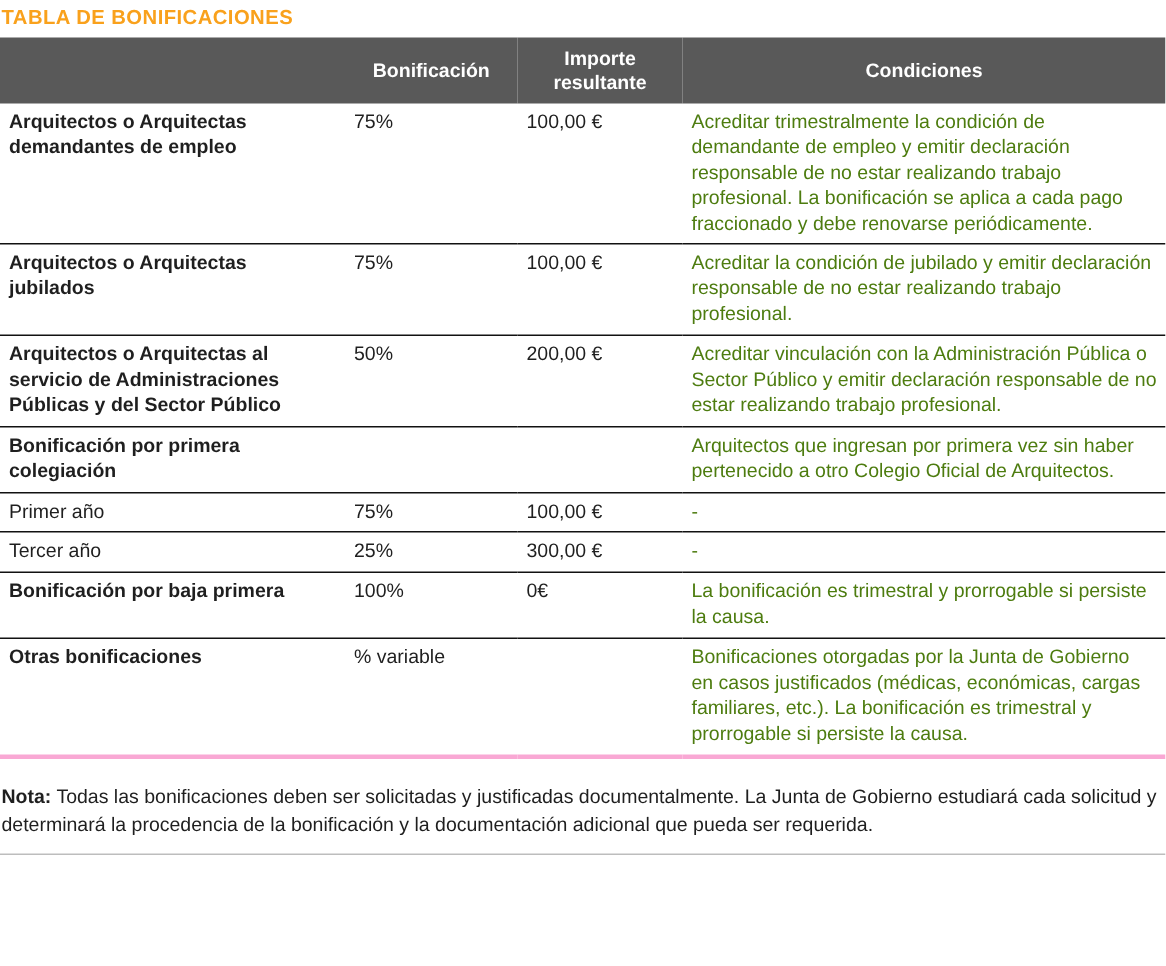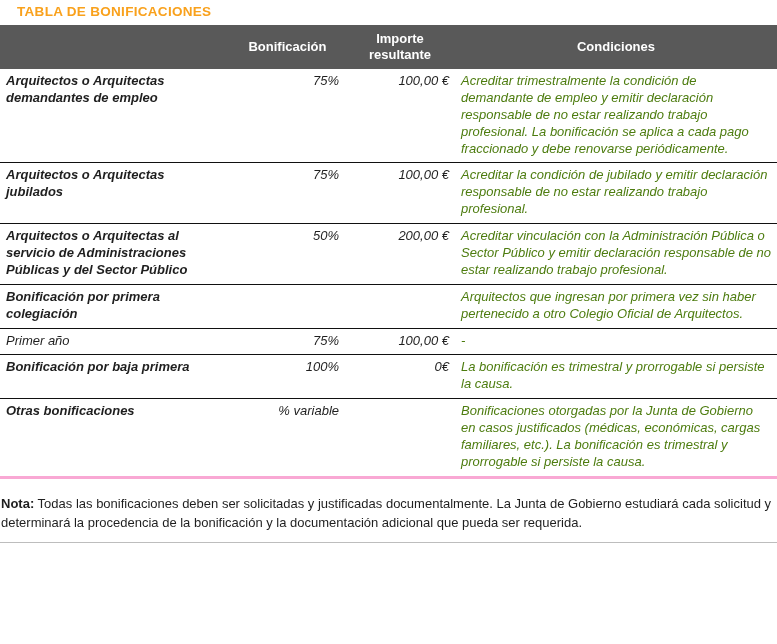--- a/index.html
+++ b/index.html
@@ -17,21 +17,20 @@
     width: 777px;
     padding-top: 3px;
     box-sizing: border-box;
   }
   .doc-title {
     color: #F9A11C;
     font-size: 13.5px;
     font-weight: bold;
     letter-spacing: 0.3px;
     margin: 1px 0 6px 1px;
-    padding-left: 16px;
   }
   table.bonif {
     width: 777px;
     border-collapse: collapse;
     table-layout: fixed;
     border-bottom: 3px solid #f9a8d4;
   }
   col.c-label   { width: 230px; }
   col.c-bonif   { width: 115px; }
   col.c-importe { width: 110px; }
@@ -47,34 +46,33 @@
     height: 40px;
     padding: 2px 6px;
     line-height: 1.2;
   }
   table.bonif tbody td {
     font-size: 13px;
     line-height: 1.3;
     vertical-align: top;
     padding: 4px 6px 5px 6px;
     border-top: 1.5px solid #111111;
-    font-style: italic;
   }
   table.bonif tbody tr:first-child td {
     border-top: none;
   }
   td.cell-label {
     padding-left: 8px;
     text-align: left;
   }
   td.cell-label.bold {
     font-weight: bold;
   }
   td.cell-bonif, td.cell-importe {
-    text-align: right;
+    text-align: left;
   }
   td.cell-cond {
     text-align: left;
     padding-left: 8px;
     padding-right: 4px;
     color: #4d7c0f;
   }
   .note {
     font-size: 13px;
     line-height: 1.5;
@@ -138,20 +136,26 @@
         <td class="cell-importe"></td>
         <td class="cell-cond">Arquitectos que ingresan por primera vez sin haber pertenecido a otro Colegio Oficial de Arquitectos.</td>
       </tr>
       <tr>
         <td class="cell-label">Primer año</td>
         <td class="cell-bonif">75%</td>
         <td class="cell-importe">100,00 €</td>
         <td class="cell-cond">-</td>
       </tr>
       <tr>
+        <td class="cell-label">Tercer año</td>
+        <td class="cell-bonif">25%</td>
+        <td class="cell-importe">300,00 €</td>
+        <td class="cell-cond">-</td>
+      </tr>
+      <tr>
         <td class="cell-label bold">Bonificación por baja primera</td>
         <td class="cell-bonif">100%</td>
         <td class="cell-importe">0€</td>
         <td class="cell-cond">La bonificación es trimestral y prorrogable si persiste la causa.</td>
       </tr>
       <tr>
         <td class="cell-label bold">Otras bonificaciones</td>
         <td class="cell-bonif">% variable</td>
         <td class="cell-importe"></td>
         <td class="cell-cond">Bonificaciones otorgadas por la Junta de Gobierno en casos justificados (médicas, económicas, cargas familiares, etc.). La bonificación es trimestral y prorrogable si persiste la causa.</td>

